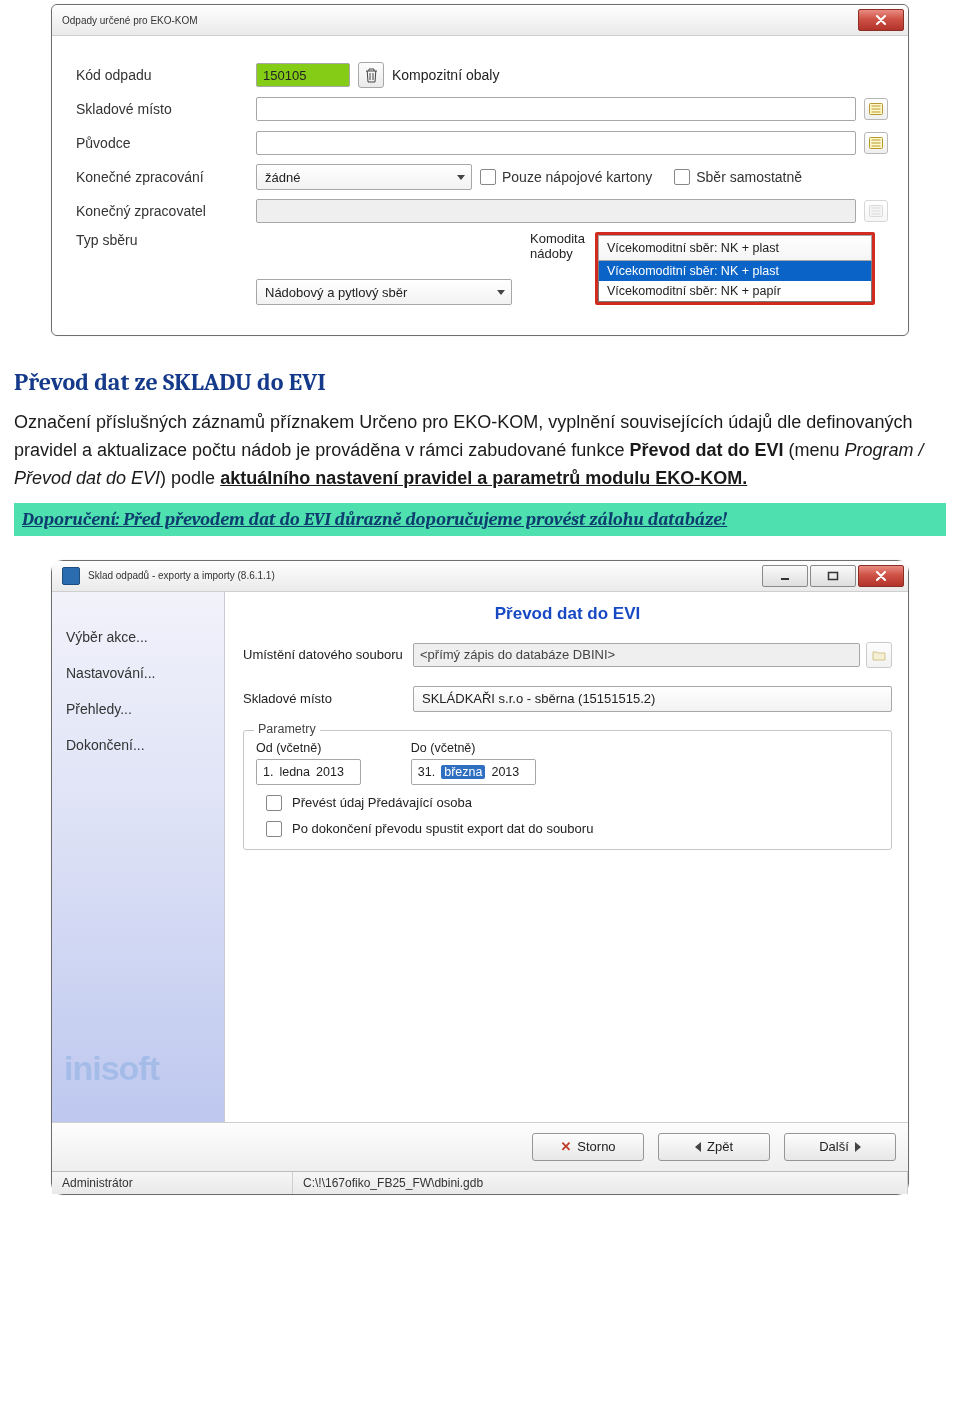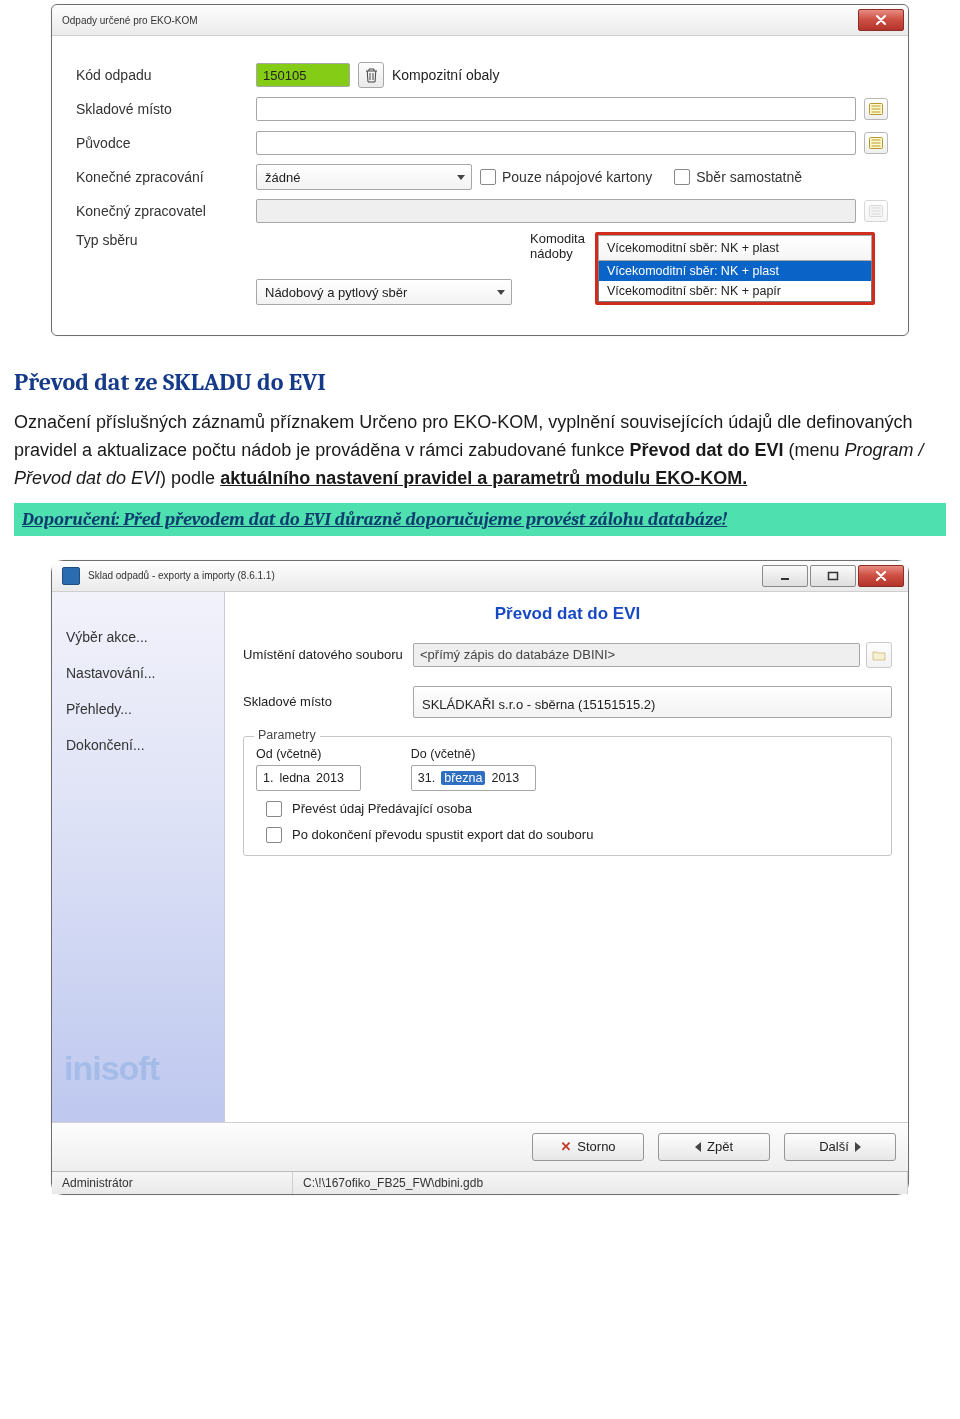--- a/index.html
+++ b/index.html
@@ -318,21 +318,21 @@
   .main2 .val-dropdown {
     flex: 1;
     height: 24px;
     border: 1px solid #a7a7a7;
     border-radius: 2px;
     background: linear-gradient(#fff,#f2f2f2);
     font-size: 13px;
     display: flex;
     align-items: center;
     justify-content: space-between;
-    padding: 6px 6px 0 8px;
+    padding: 0 6px 0 8px;
   }
   .fieldset {
     margin-top: 8px;
     border: 1px solid #c6c6c6;
     border-radius: 3px;
     padding: 10px 12px 12px 12px;
     position: relative;
   }
   .fieldset .legend {
     position: absolute;

